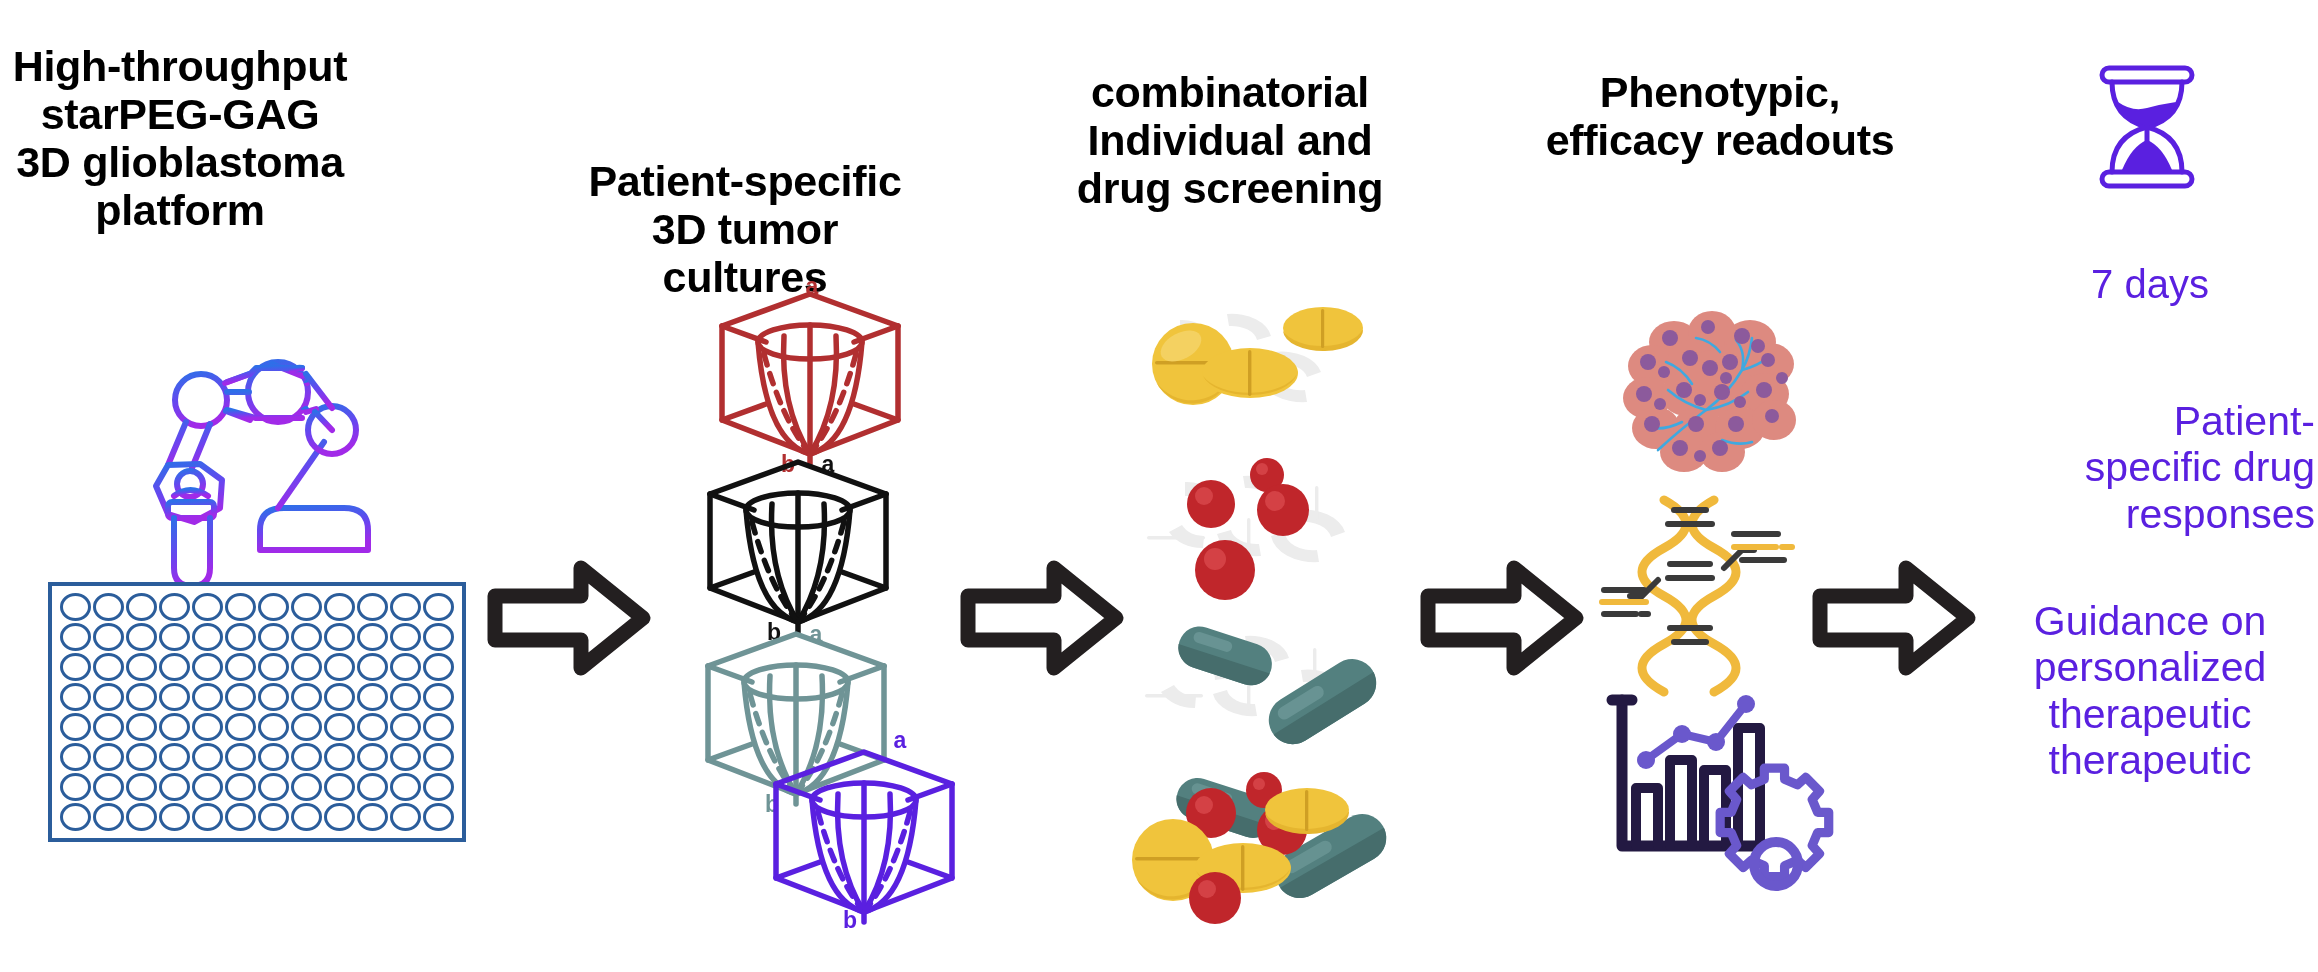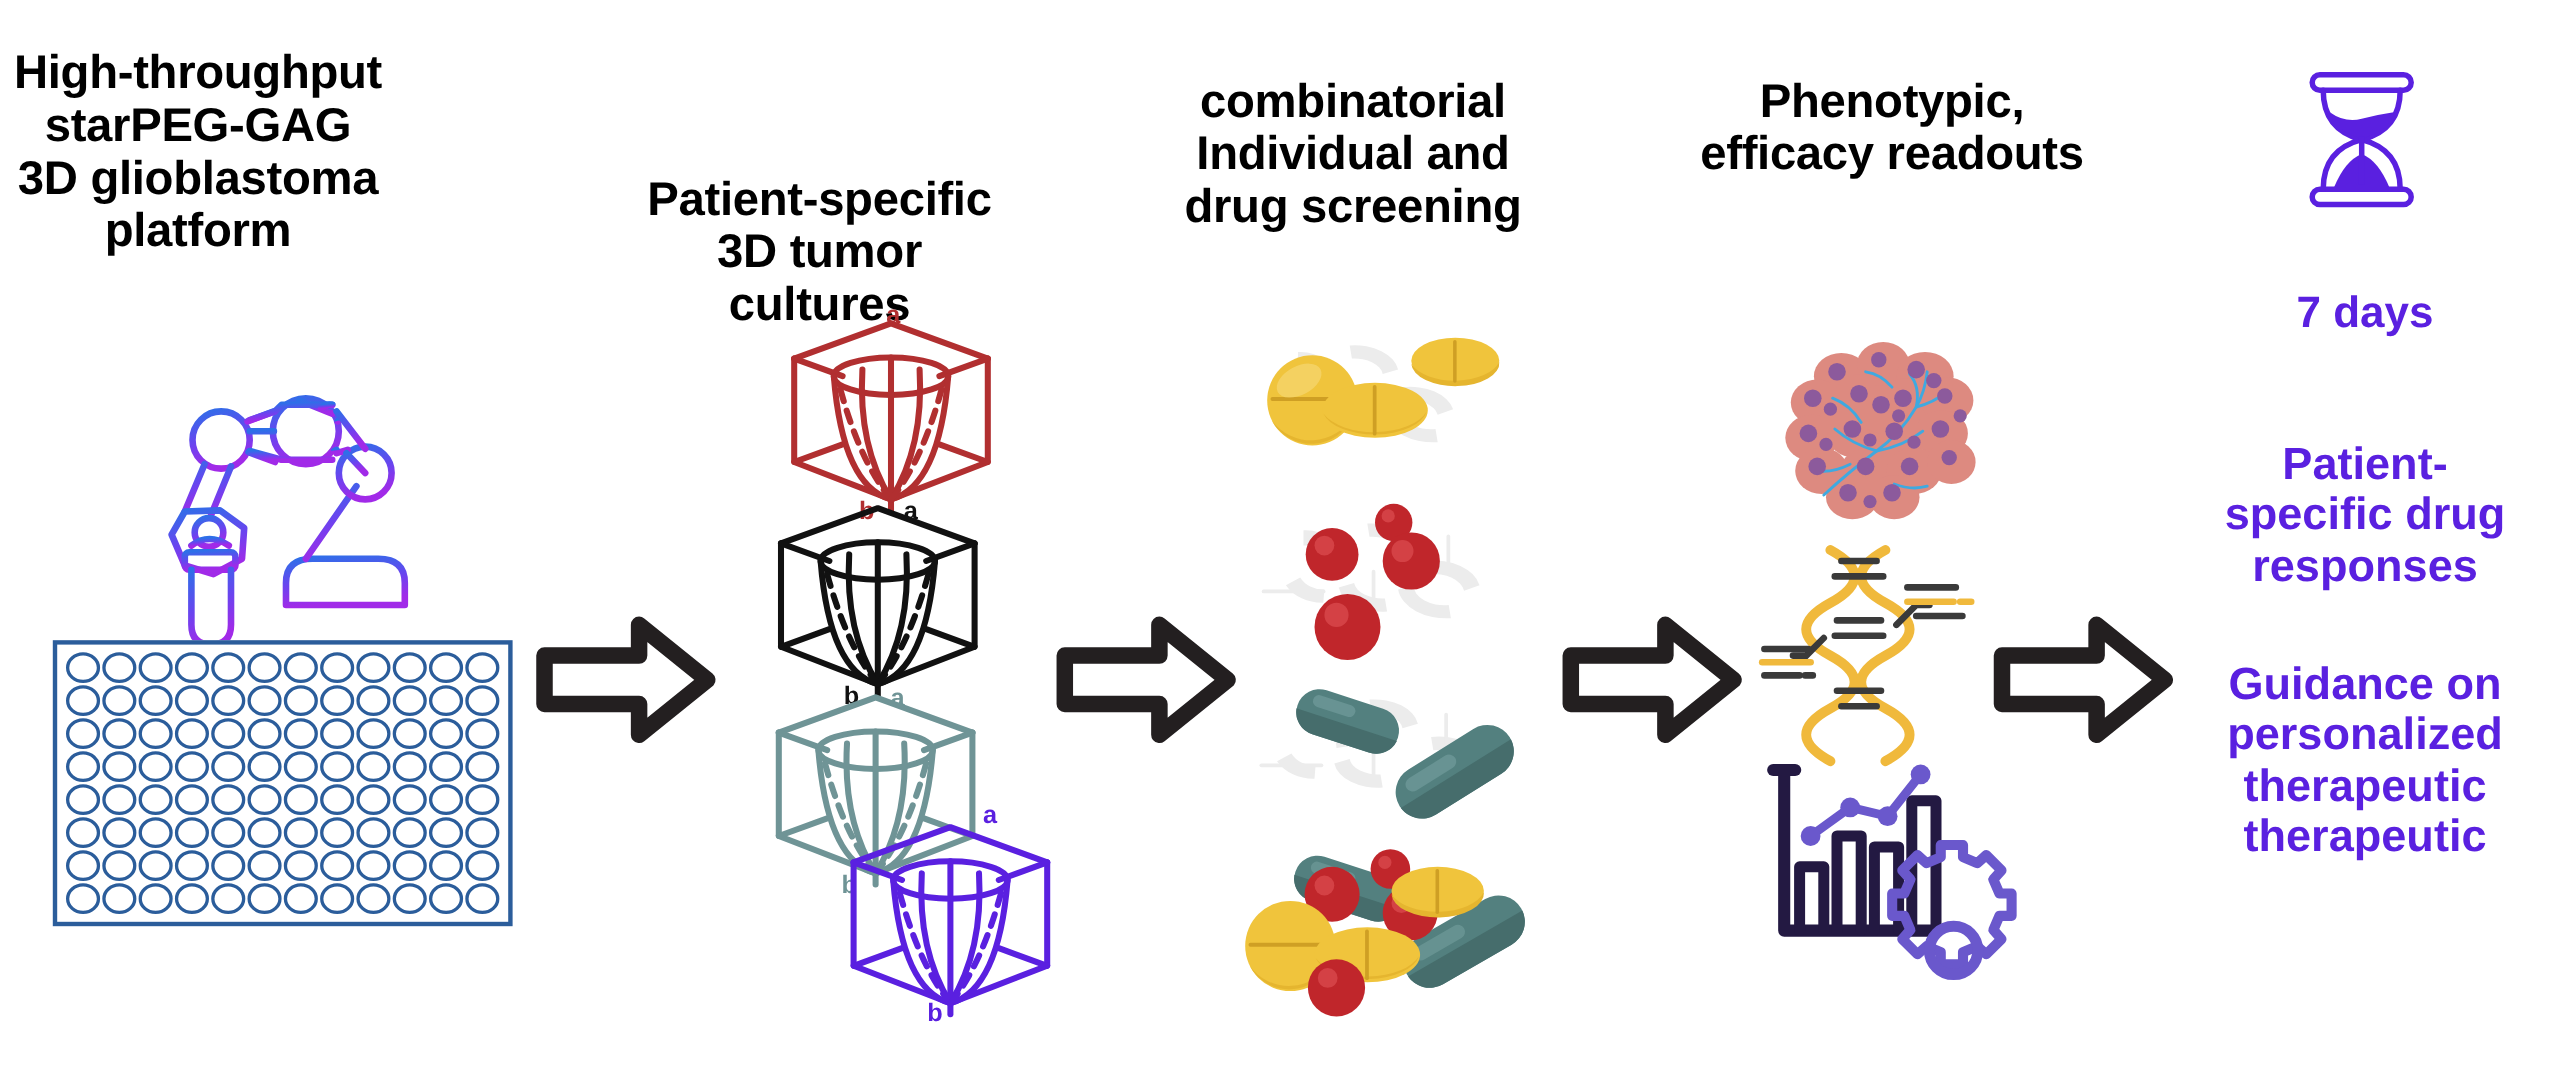--- a/index.html
+++ b/index.html
@@ -12,21 +12,21 @@
   .abs{position:absolute;}
 
   .col-title{
     font-weight:bold;color:#000000;text-align:center;
     line-height:1.12;letter-spacing:-0.3px;
   }
   .t1{font-size:43px;}
 
   .purple-text{
     color:#5a20e0;text-align:center;line-height:1.13;
-    font-size:41px;font-weight:700;
+    font-size:41px;font-weight:400;
   }
   .days-text{font-size:40px;}
 
   
   .plate{
     box-sizing:border-box;
     border:4px solid #2b5d9b;background:#ffffff;
     display:grid;grid-template-columns:repeat(12,1fr);
     grid-template-rows:repeat(8,1fr);
     gap:2px;padding:7px 8px;
@@ -557,21 +557,21 @@
       <g fill="#5a20e0">
         <path d="M36 40 q14 10 29 6 q15 -4 29 -6 q-2 16 -29 24 q-27 -8 -29 -24z"></path>
         <path d="M40 108 q10 -24 25 -30 q15 6 25 30 z"></path>
         <rect x="62.5" y="62" width="5" height="44"></rect>
       </g>
     </svg>
   </div>
 
   <div class="abs purple-text days-text" style="left:2030px;top:262px;width:240px;">7 days</div>
 
-  <div class="abs purple-text" style="left:1985px;top:398px;width:330px;">
+  <div class="abs purple-text" style="left:1985px;top:398px;width:330px;text-align:right;">
     <div>Patient-</div>
     <div>specific drug</div>
     <div>responses</div>
   </div>
 
   <div class="abs purple-text" style="left:1985px;top:598px;width:330px;">
     <div>Guidance on</div>
     <div>personalized</div>
     <div>therapeutic</div>
     <div>therapeutic</div>

